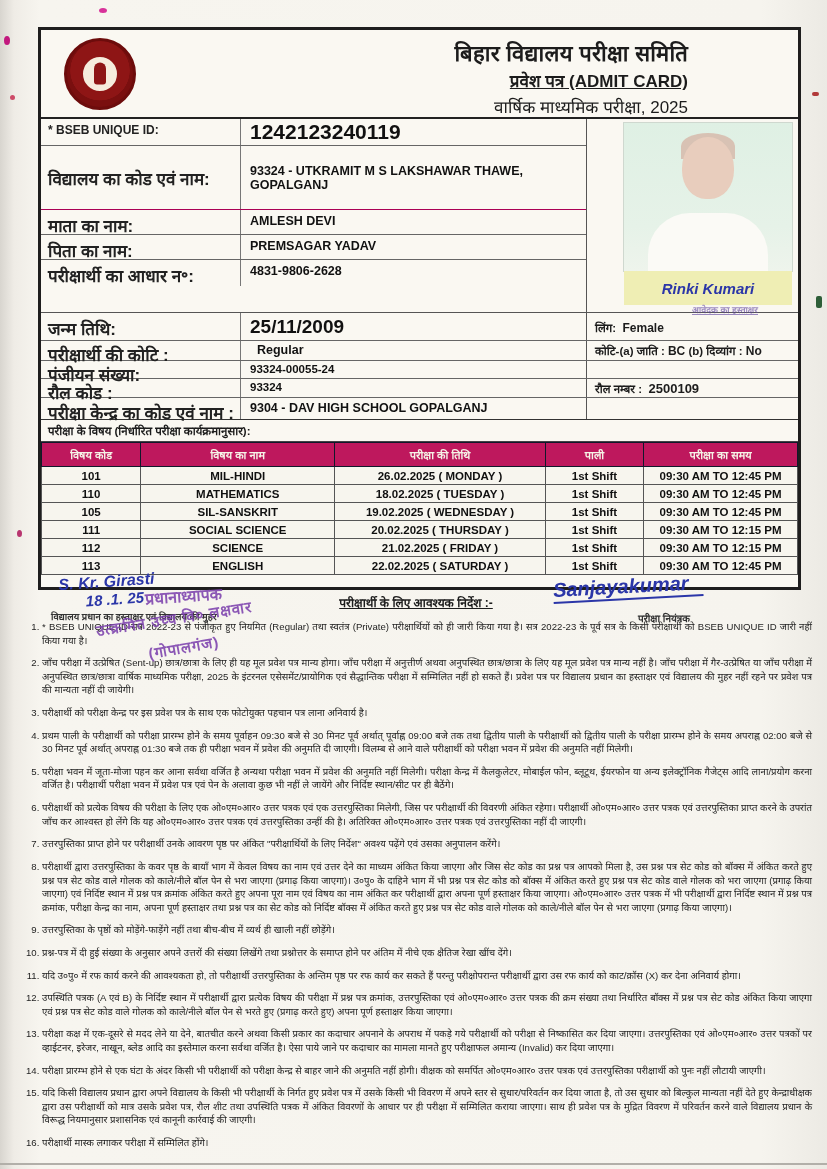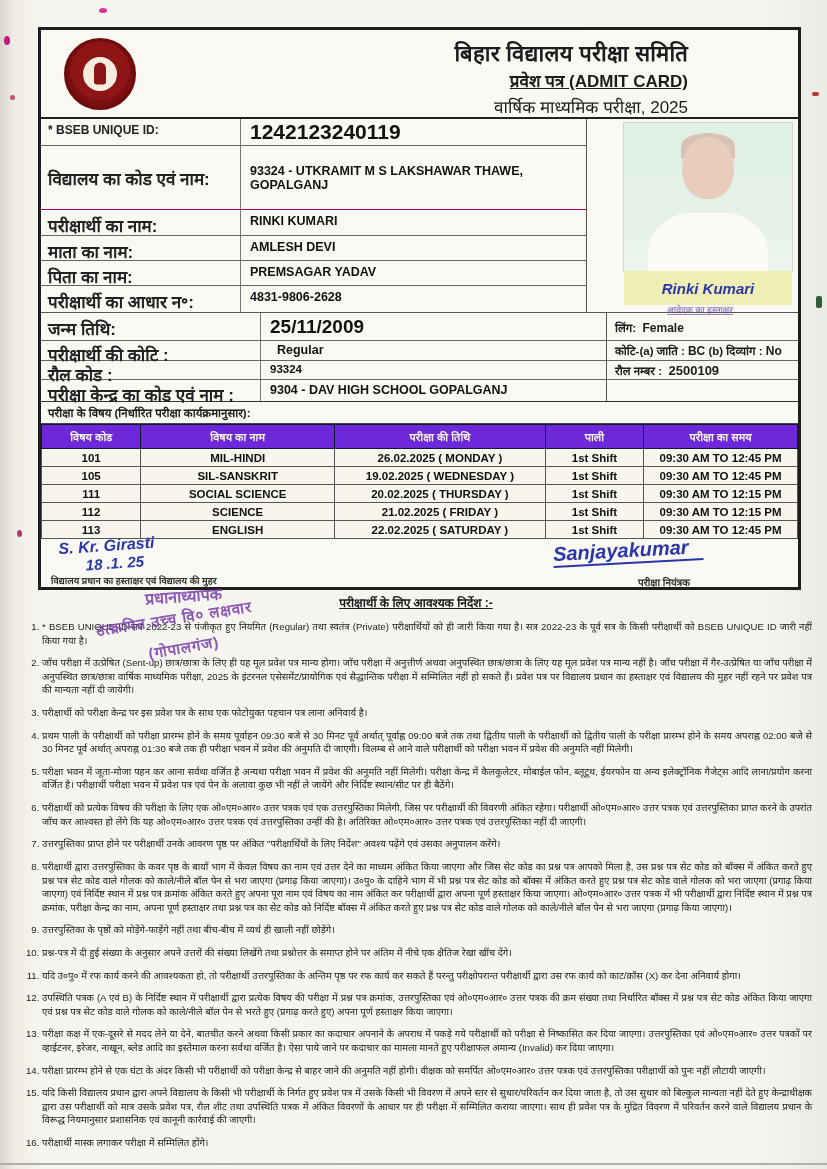--- a/index.html
+++ b/index.html
@@ -64,34 +64,34 @@
   .head-sh { position:absolute; left:50%; top:14px; transform:translateX(-50%); width:52px; height:62px; border-radius:50% 50% 46% 46%; background:#e8cdbd; }
   .hair-sh { position:absolute; left:50%; top:10px; transform:translateX(-50%); width:54px; height:26px; border-radius:50% 50% 0 0; background:#d8c2b4; }
   .body-sh { position:absolute; left:50%; bottom:0; transform:translateX(-50%); width:120px; height:58px; border-radius:42px 42px 0 0; background:#fbfaf6; }
   .sig-strip {
     position:absolute; left:9px; top:152px; width:168px; height:34px;
     background:#efeeb4; display:flex; align-items:center; justify-content:center;
   }
   .hand { color:#2b36a8; font-style:italic; font-weight:bold; }
   .sig-strip .hand { font-size:15px; }
   .photo-scribble {
-    position:absolute; left:6px; top:184px; width:158px; text-align:center;
+    position:absolute; left:31px; top:184px; width:158px; text-align:center;
     font-size:9px; color:#5b3f9e; opacity:.6; text-decoration:underline; font-weight:bold;
   }
   
   .low-row { display:flex; border-bottom:1px solid #666; }
-  .low-row .f-lbl { width:220px; }
+  .low-row .f-lbl { width:200px; }
   .low-row .f-val { width:346px; flex:none; border-right:1px solid #555; }
   .r-cell { flex:1; padding:4px 6px 2px 8px; font-size:11.5px; font-weight:bold; }
   .r-cell b { font-size:12px; }
   
   .subj-title { padding:3px 7px; font-size:11.5px; font-weight:bold; border-bottom:1px solid #444; }
   table.sched { width:100%; border-collapse:collapse; }
   table.sched th {
-    background:#6d28d9; color:#f6f2e6; font-size:11px; font-weight:bold;
+    background:#be185d; color:#f6f2e6; font-size:11px; font-weight:bold;
     padding:4px 2px; border:1px solid #11182b;
   }
   table.sched td {
     font-size:11.5px; font-weight:bold; text-align:center; padding:2.5px 2px;
     border:1px solid #555; color:#101010; background:#f7f5ee;
   }
   .c0{width:100px;} .c1{width:195px;} .c2{width:212px;} .c3{width:99px;} .c4{width:155px;}
   
   .sig-row { position:relative; height:58px; }
   .hand-left { position:absolute; left:18px; top:-2px; font-size:16px; transform:rotate(-4deg); }
@@ -141,24 +141,20 @@
 
   <div class="info-top">
     <div class="left-rows">
       <div class="f-row" style="height:27px">
         <div class="f-lbl" style="font-size:12px">* BSEB UNIQUE ID:</div>
         <div class="f-val val-big">1242123240119</div>
       </div>
       <div class="f-row" style="height:64px;border-bottom-color:#a05;">
         <div class="f-lbl" style="display:flex;align-items:center;">विद्यालय का कोड एवं नाम:</div>
         <div class="f-val" style="display:flex;align-items:center;">93324 - UTKRAMIT M S LAKSHAWAR THAWE, GOPALGANJ</div>
-      </div>
-      <div class="f-row" style="height:26px">
-        <div class="f-lbl">परीक्षार्थी का नाम:</div>
-        <div class="f-val">RINKI KUMARI</div>
       </div>
       <div class="f-row" style="height:25px">
         <div class="f-lbl">माता का नाम:</div>
         <div class="f-val">AMLESH DEVI</div>
       </div>
       <div class="f-row" style="height:25px">
         <div class="f-lbl">पिता का नाम:</div>
         <div class="f-val">PREMSAGAR YADAV</div>
       </div>
       <div class="f-row" style="height:26px">
@@ -189,20 +185,25 @@
   </div>
   <div class="low-row" style="height:20px">
     <div class="f-lbl" style="padding-top:2px">परीक्षार्थी की कोटि :</div>
     <div class="f-val" style="padding-top:2px;padding-left:16px">Regular</div>
     <div class="r-cell" style="padding-top:2px">
       <span>कोटि-(a) जाति :</span>
       <b>BC</b>
       <span>(b) दिव्यांग :</span>
       <b>No</b>
     </div>
+  </div>
+  <div class="low-row" style="height:18px">
+    <div class="f-lbl" style="padding-top:2px">पंजीयन संख्या:</div>
+    <div class="f-val" style="padding-top:2px;font-size:11.5px">93324-00055-24</div>
+    <div class="r-cell"></div>
   </div>
   <div class="low-row" style="height:19px">
     <div class="f-lbl" style="padding-top:2px">रौल कोड :</div>
     <div class="f-val" style="padding-top:2px;font-size:11.5px">93324</div>
     <div class="r-cell" style="padding-top:2px">
       <span>रौल नम्बर :</span>&nbsp;
       <b style="font-size:13px">2500109</b>
     </div>
   </div>
   <div class="low-row" style="height:22px;border-bottom:1px solid #333">
@@ -220,20 +221,27 @@
         <th class="c2">परीक्षा की तिथि</th>
         <th class="c3">पाली</th>
         <th class="c4">परीक्षा का समय</th>
       </tr>
     </thead>
     <tbody>
         <tr>
         <td>101</td>
         <td>MIL-HINDI</td>
         <td>26.02.2025 ( MONDAY )</td>
+        <td>1st Shift</td>
+        <td>09:30 AM TO  12:45 PM</td>
+      </tr>
+        <tr>
+        <td>110</td>
+        <td>MATHEMATICS</td>
+        <td>18.02.2025 ( TUESDAY )</td>
         <td>1st Shift</td>
         <td>09:30 AM TO  12:45 PM</td>
       </tr>
         <tr>
         <td>105</td>
         <td>SIL-SANSKRIT</td>
         <td>19.02.2025 ( WEDNESDAY )</td>
         <td>1st Shift</td>
         <td>09:30 AM TO  12:45 PM</td>
       </tr>

